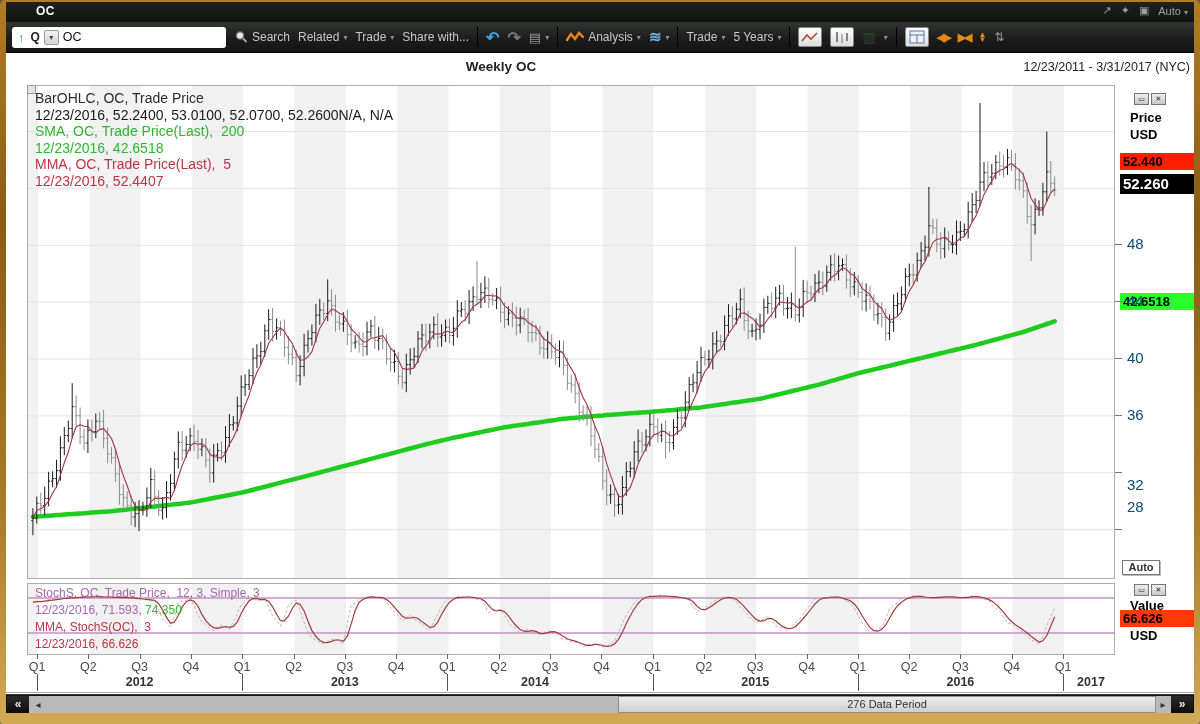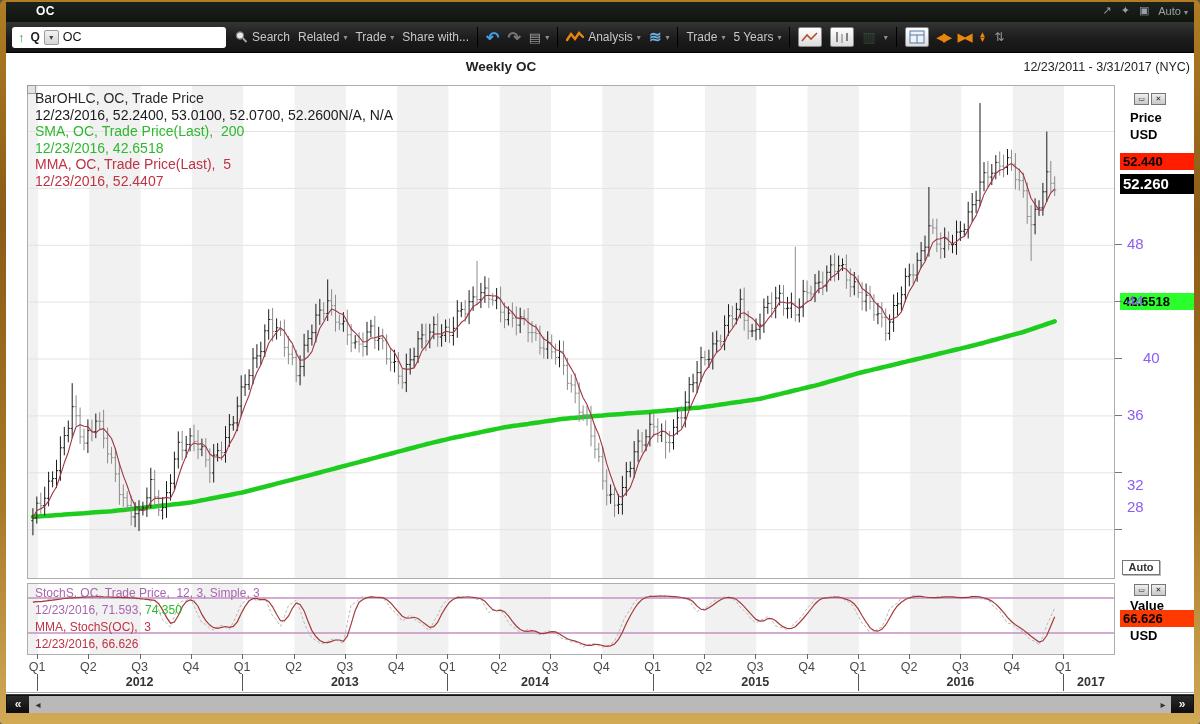--- a/index.html
+++ b/index.html
@@ -47,21 +47,21 @@
   #mainLegend{left:29px;top:37px;}
   #stochLegend{left:29px;top:532px;font-size:12px;line-height:17px;}
   
   .ax-title{position:absolute;left:1124px;font-size:13px;font-weight:bold;color:#000000;}
   .mini-btns{position:absolute;display:flex;gap:2px;}
   .mini-btn{width:15px;height:12px;background:linear-gradient(#efefef,#c9c9c9);border:1px solid #777;
     font-size:7px;line-height:10px;text-align:center;color:#222;}
   .badge{position:absolute;left:1114px;width:76px;height:17px;font-size:13px;font-weight:bold;color:#000;
     line-height:17px;padding-left:3px;overflow:hidden;white-space:nowrap;}
   .badge.black{background:#000;color:#fff;height:20px;line-height:20px;font-size:15px;width:78px;}
-  .ytick{position:absolute;left:1121px;font-size:15px;color:#8b5cf6;}
+  .ytick{position:absolute;left:1121px;font-size:15px;color:#0c4a6e;}
   .ytick-dash{position:absolute;left:1109px;width:7px;height:1px;background:#777;}
   .auto-btn{position:absolute;left:1116px;top:507px;width:38px;height:15px;background:#fff;border:1px solid #777;
     font-size:11px;font-weight:bold;color:#333;text-align:center;line-height:13px;box-shadow:1px 1px 0 #bbb;}
   
   #xaxis{position:absolute;left:21px;top:601px;width:1088px;height:38px;overflow:visible;}
   .qtick{position:absolute;top:0;width:1px;height:5px;background:#666;}
   .qlabel{position:absolute;top:6px;width:30px;margin-left:-15px;text-align:center;font-size:12.5px;color:#4a4a4a;}
   .ytickline{position:absolute;top:20px;width:1px;height:17px;background:#555;}
   .ylabel{position:absolute;top:21px;width:60px;margin-left:-30px;text-align:center;font-size:12.5px;font-weight:bold;color:#333;}
   .axis-bottom{position:absolute;left:0;top:639px;width:1188px;height:1px;background:#aaa;}
@@ -226,21 +226,21 @@
     <div class="ax-title" style="top:74px;">USD</div>
     <div class="badge" style="top:100px;background:#ff1e00;">52.440</div>
     <div class="badge black" style="top:121px;">52.260</div>
     <div class="badge" style="top:240px;background:#2bff2b;">42.6518</div>
     <div id="yticks">
           <div class="ytick-dash" style="top: 191px;"></div>
           <div class="ytick" style="top: 182px;">48</div>
           <div class="ytick-dash" style="top: 248px;"></div>
           <div class="ytick" style="top: 239px;">44</div>
           <div class="ytick-dash" style="top: 305px;"></div>
-          <div class="ytick" style="top: 296px; margin-left: 16px;">40</div>
+          <div class="ytick" style="top: 296px;">40</div>
           <div class="ytick-dash" style="top: 362px;"></div>
           <div class="ytick" style="top: 353px;">36</div>
           <div class="ytick-dash" style="top: 419px;"></div>
           <div class="ytick" style="top: 423px;">32</div>
           <div class="ytick-dash" style="top: 476px;"></div>
           <div class="ytick" style="top: 445px;">28</div>
         </div>
     <div class="auto-btn">Auto</div>
 
     <div class="panel" id="stochWrap">
@@ -332,18 +332,19 @@
           <div class="ytickline" style="left: 1036px;"></div>
           <div class="ylabel" style="left: 1064px;">2017</div>
         </div>
     <div class="axis-bottom"></div>
   </div>
 
   <div class="scrollrow">
     <span class="sbtn" style="left:1px;">«</span>
     <div class="strack"></div>
     <span class="sarrow" style="left:25px;">◂</span>
+    <div class="sthumb">276 Data Period</div>
     <span class="sarrow" style="left:1150px;">▸</span>
     <span class="sbtn" style="left:1165px;">»</span>
   </div>
 
  </div>
 </div>
 
 </body></html>

